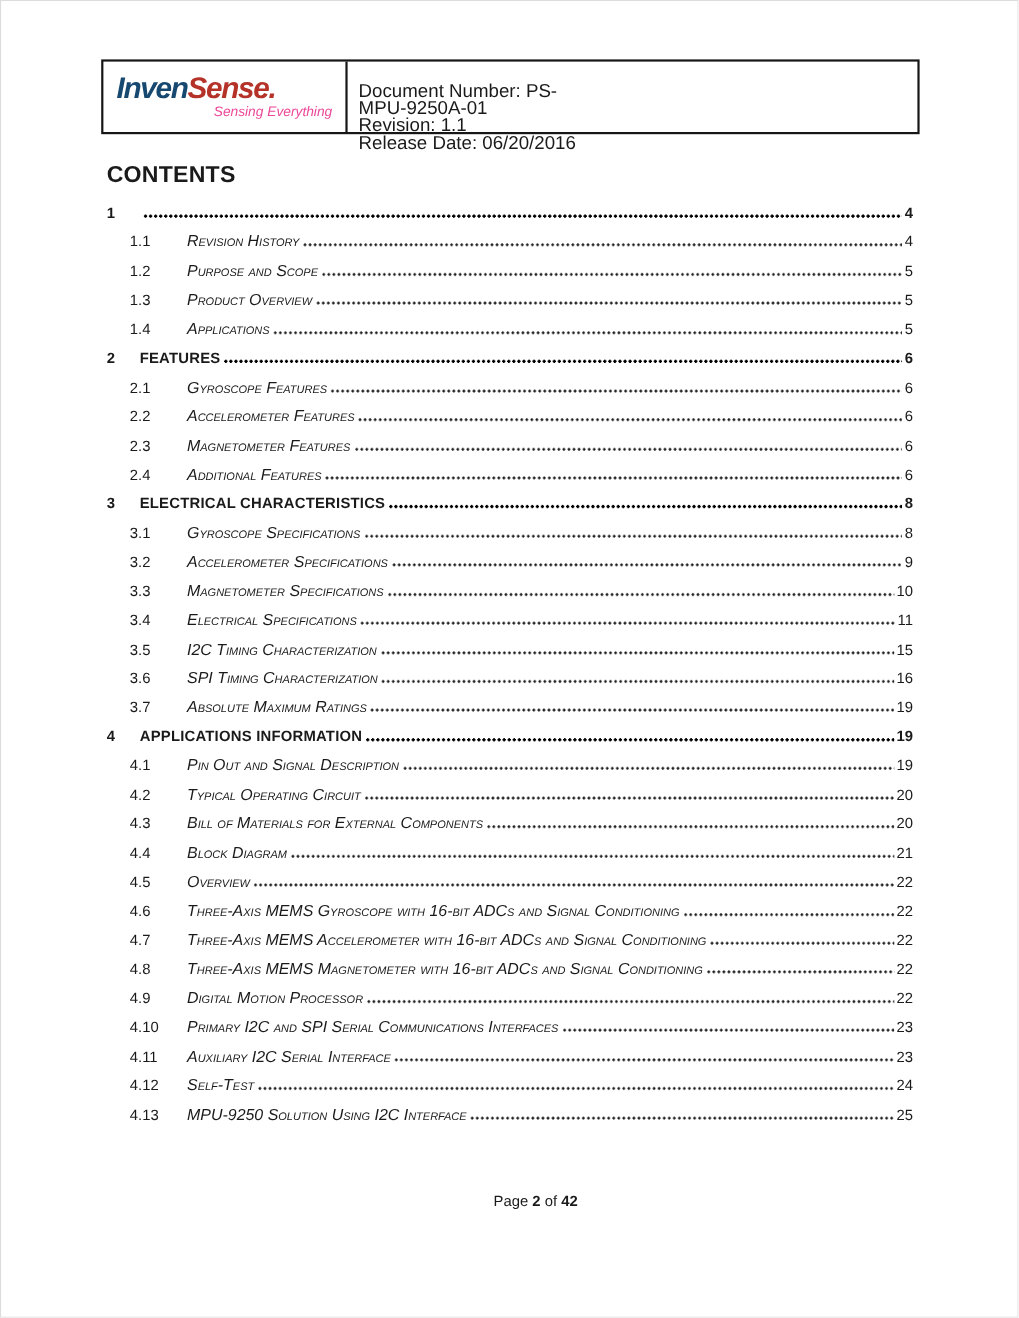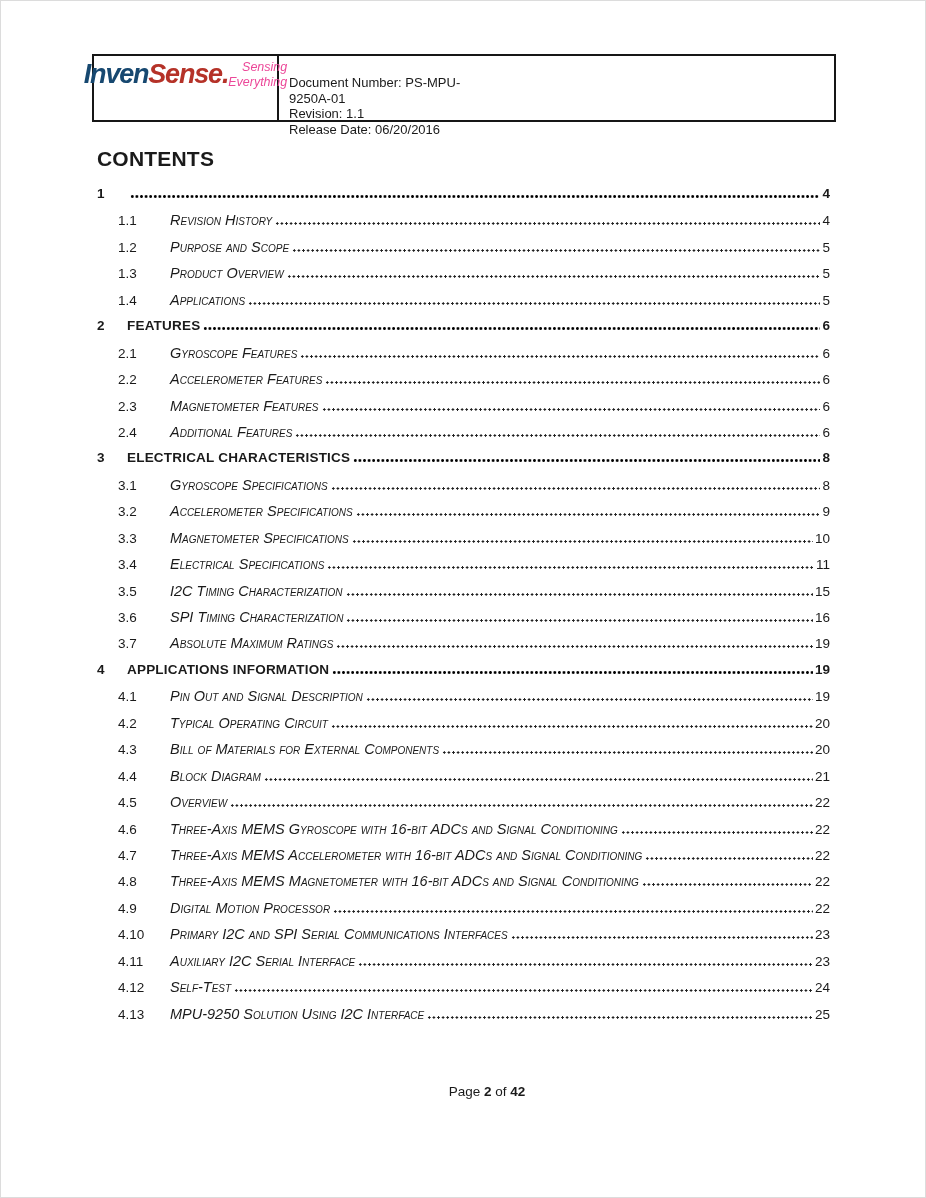--- a/index.html
+++ b/index.html
@@ -8,39 +8,39 @@
     font-family:"Liberation Sans","DejaVu Sans",sans-serif; color:#1a1a1a;
     box-shadow: inset 0 0 0 1px #dcdcdc; overflow:hidden;
   }
 
   
   .header-table {
     position:absolute; left:92px; top:54px; width:744px; height:68px;
     border:2px solid #161616; display:flex; box-sizing:border-box; background:#fff;
   }
   .cell-logo {
-    width:185px; box-sizing:border-box; border-right:2px solid #161616;
-    display:flex; justify-content:center; padding:4px 10px 6px 12px;
+    width:222px; box-sizing:border-box; border-right:2px solid #161616;
+    display:flex; flex-direction:column; justify-content:center; padding:4px 10px 6px 12px;
   }
   .logo-wordmark {
     font-size:27px; font-weight:bold; font-style:italic; letter-spacing:-1.2px;
     line-height:28px; white-space:nowrap;
   }
   .logo-tagline {
     font-size:12.5px; font-style:italic; color:#8c8c8c; text-align:right;
     line-height:15px; padding-right:2px;
   }
   .cell-title {
     flex:1; display:flex; align-items:center; justify-content:center;
     font-weight:bold; font-size:14px; box-sizing:border-box; border-right:2px solid #161616;
     text-align:center;
   }
   .cell-info {
     width:226px; box-sizing:border-box; display:flex; flex-direction:column;
-    justify-content:center; padding:4px 8px 4px 10px; font-size:13px; line-height:15.5px;margin-top:36px;
+    justify-content:center; padding:4px 8px 4px 10px; font-size:17px; line-height:15.5px;margin-top:36px;
   }
 
   
   .contents-heading {
     position:absolute; left:97px; top:147px; font-size:21px; font-weight:bold;
     letter-spacing:0.2px;
   }
   .toc {
     position:absolute; left:97px; top:181px; width:733px;
   }

